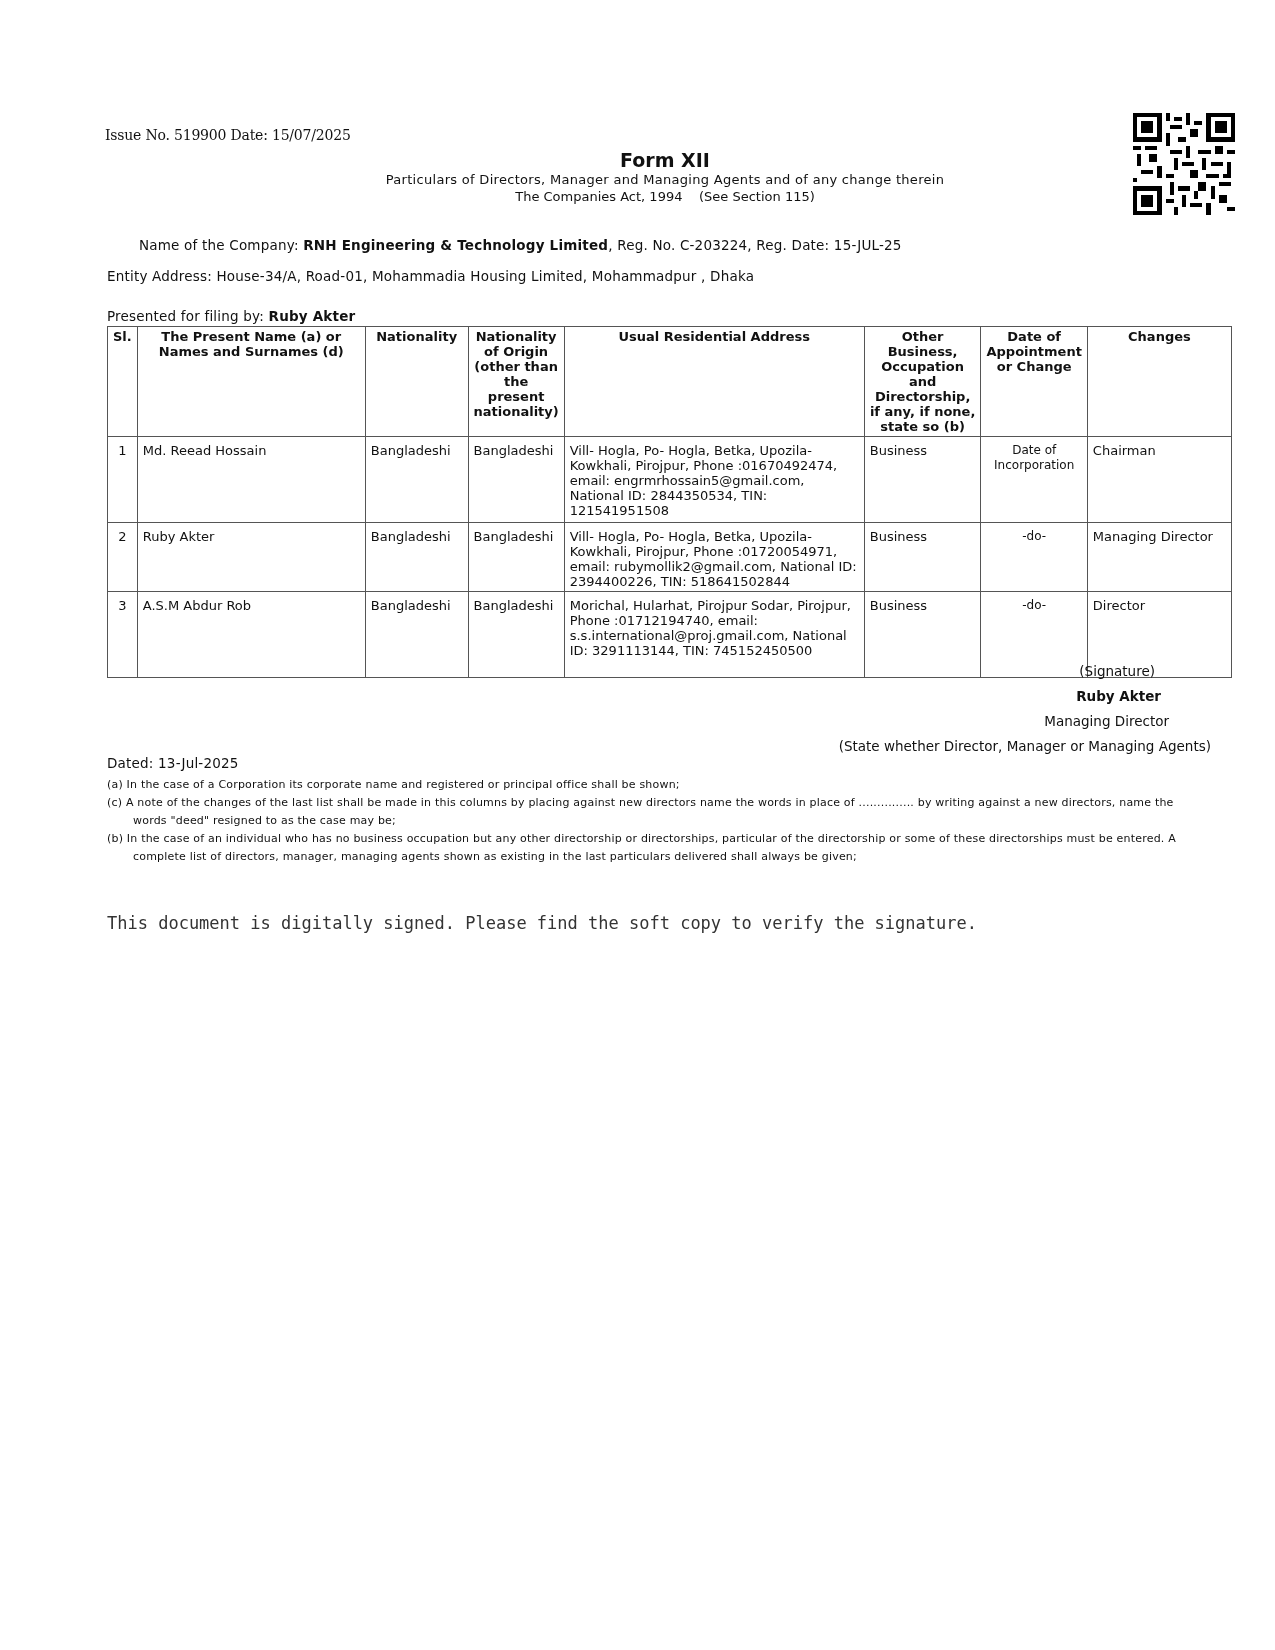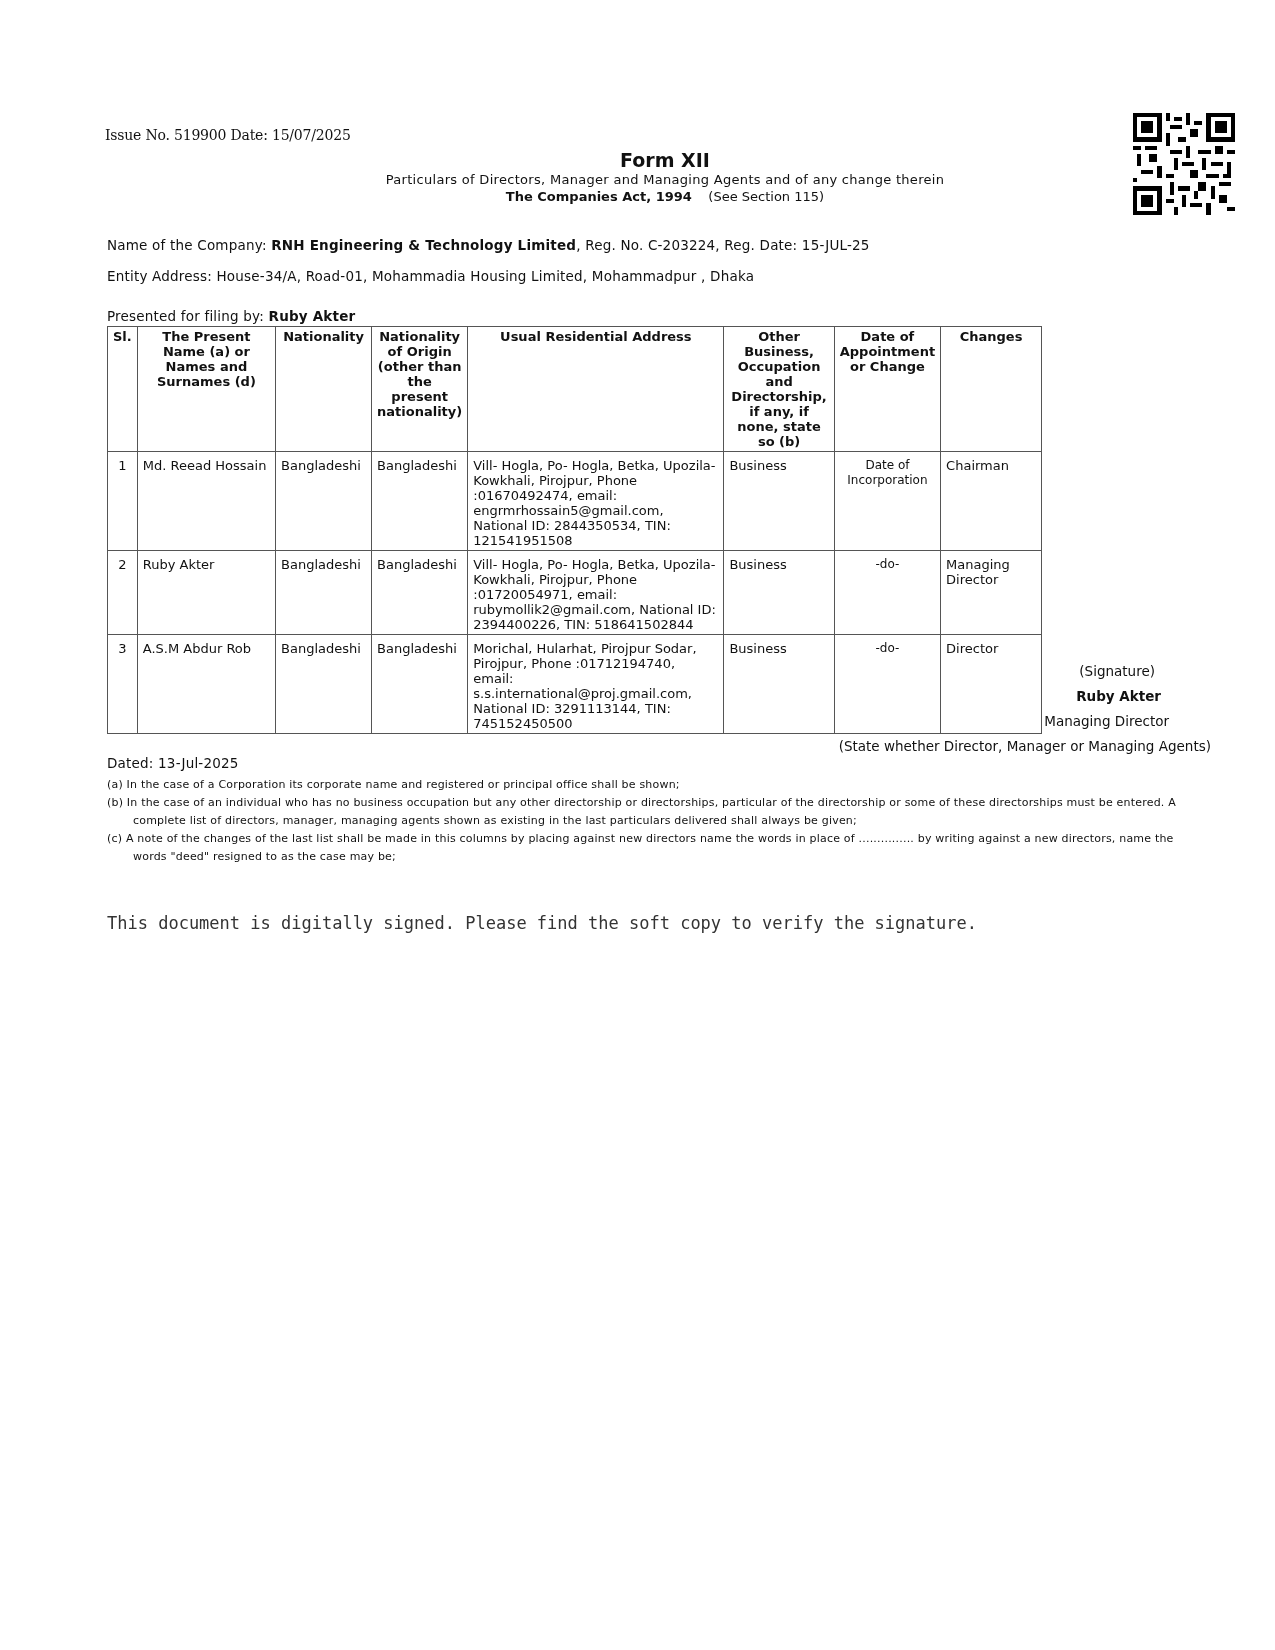--- a/index.html
+++ b/index.html
@@ -4,24 +4,24 @@
 <style>
   html, body { margin:0; padding:0; background:#ffffff; }
   body { width:1275px; height:1650px; position:relative; color:#111; font-family:"DejaVu Sans", sans-serif; overflow:hidden; }
   .abs { position:absolute; }
   .issue { left:105px; top:127px; font-family:"DejaVu Serif", serif; font-size:14px; letter-spacing:-0.2px; }
   .qr { left:1133px; top:112px; width:102px; height:104px; }
   .hdr { left:0; width:1330px; text-align:center; }
   .title { top:149px; font-size:19px; font-weight:bold; }
   .subtitle { top:172px; font-size:13px; letter-spacing:0.3px; }
   .act { top:189px; font-size:13px; }
-  .act b { font-weight:bold; }
+  .act b { font-weight:normal; }
   .line { left:107px; font-size:13.5px; letter-spacing:0.2px; }
   .line b { font-weight:bold; }
-  table.dir { position:absolute; left:107px; top:326px; width:935px; border-collapse:collapse; font-size:13px; }
+  table.dir { position:absolute; left:107px; top:326px; width:1125px; border-collapse:collapse; font-size:13px; }
   table.dir th, table.dir td { border:1px solid #555; vertical-align:top; padding:2px 5px; line-height:15px; }
   table.dir th { font-weight:bold; text-align:center; }
   table.dir tbody td { padding-top:6px; }
   .th-small { font-size:13px; line-height:14px; }
   .center { text-align:center; }
   .small { font-size:12px; }
   .sig { right:97px; text-align:center; font-size:13.5px; }
   .note { left:107px; width:1100px; font-size:11px; line-height:18px; letter-spacing:0.2px; }
   .note .item { padding-left:26px; text-indent:-26px; }
   .mono { left:107px; top:913px; font-family:"DejaVu Sans Mono", monospace; font-size:17px; color:#333; }
@@ -90,21 +90,21 @@
   </svg>
 </div>
 
 <div class="abs hdr title">Form XII</div>
 <div class="abs hdr subtitle">Particulars of Directors, Manager and Managing Agents and of any change therein</div>
 <div class="abs hdr act">
   <b>The Companies Act, 1994</b>&nbsp;&nbsp;&nbsp;
   <span>(See Section 115)</span>
 </div>
 
-<div class="abs line" style="top:237px;">
+<div class="abs line" style="top:237px;margin-left:32px;">
   <span>Name of the Company:</span>
   <b>RNH Engineering &amp; Technology Limited</b><span>, Reg. No. C-203224, Reg. Date: 15-JUL-25</span>
 </div>
 <div class="abs line" style="top:268px;">
   <span>Entity Address:</span>
   <span>House-34/A, Road-01, Mohammadia Housing Limited, Mohammadpur , Dhaka</span>
 </div>
 <div class="abs line" style="top:308px;">
   <span>Presented for filing by:</span>
   <b>Ruby Akter</b>
@@ -169,17 +169,17 @@
 
 <div class="abs sig" style="top:663px; right:120px;">(Signature)</div>
 <div class="abs sig" style="top:688px; right:114px; font-weight:bold;">Ruby Akter</div>
 <div class="abs sig" style="top:713px; right:106px;">Managing Director</div>
 <div class="abs sig" style="top:738px; right:64px;">(State whether Director, Manager or Managing Agents)</div>
 
 <div class="abs line" style="top:755px;">Dated: 13-Jul-2025</div>
 
 <div class="abs note" style="top:776px;">
   <div class="item">(a) In the case of a Corporation its corporate name and registered or principal office shall be shown;</div>
+  <div class="item">(c) A note of the changes of the last list shall be made in this columns by placing against new directors name the words in place of ............... by writing against a new directors, name the words "deed" resigned to as the case may be;</div>
   <div class="item">(b) In the case of an individual who has no business occupation but any other directorship or directorships, particular of the directorship or some of these directorships must be entered. A  complete list of directors, manager, managing agents shown as existing in the last particulars delivered shall always be given;</div>
-  <div class="item">(c) A note of the changes of the last list shall be made in this columns by placing against new directors name the words in place of ............... by writing against a new directors, name the words "deed" resigned to as the case may be;</div>
 </div>
 
 <div class="abs mono">This document is digitally signed. Please find the soft copy to verify the signature.</div>
 
 </body></html>

